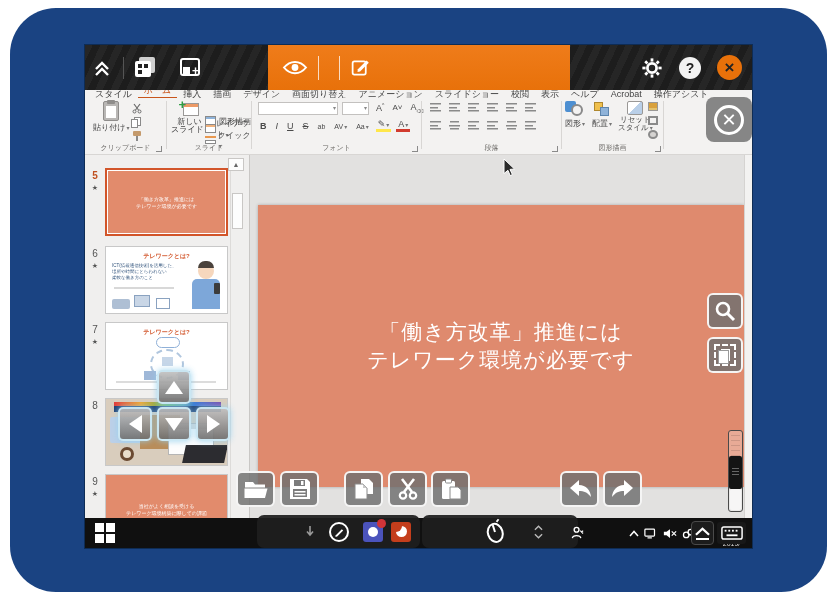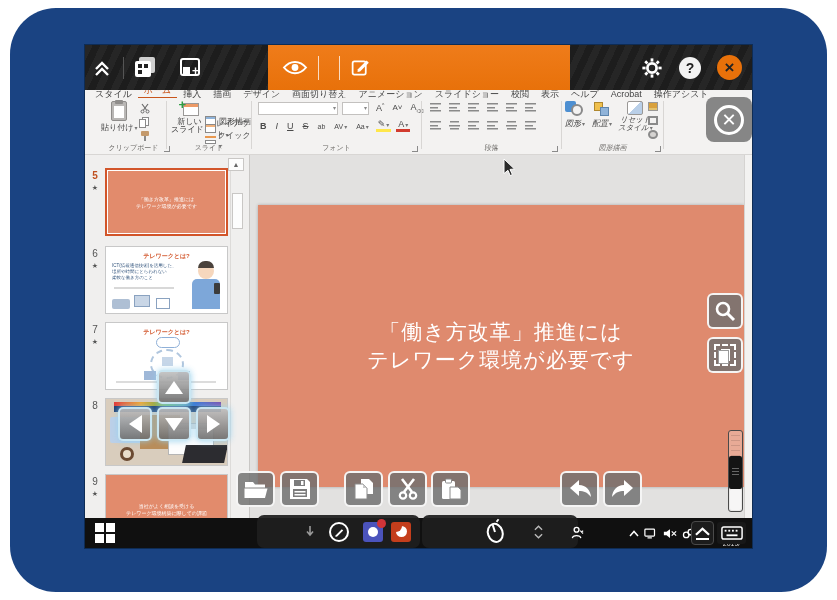--- a/index.html
+++ b/index.html
@@ -179,21 +179,21 @@
         <span class="tab">校閲</span>
         <span class="tab">表示</span>
         <span class="tab">ヘルプ</span>
         <span class="tab">Acrobat</span>
         <span class="tab">操作アシスト</span>
       </div>
     </div>
 
     <div class="ab ribbon">
 
-      <div class="ab" style="left:8px;top:0;width:81px;height:57px;text-decoration:underline;">
+      <div class="ab" style="left:0;top:0;width:81px;height:57px;text-decoration:underline;">
         <div class="bigbtn" style="left:8px;">
           <span style="width:16px;height:20px;background:#b9b7b5;border:1px solid #8f8d8b;border-radius:2px;position:relative;">
             <span class="ab" style="left:3px;top:-2px;width:8px;height:4px;background:#8f8d8b;border-radius:1px;"></span>
             <span class="ab" style="left:2px;top:4px;width:10px;height:12px;background:#fff;"></span>
           </span>
           <span class="dd">貼り付け</span>
         </div>
         <div class="smallrow" style="left:46px;top:5px;">
           <svg width="12" height="11" viewBox="0 0 24 22">
               <path d="M6 2 L15 14 M18 2 L9 14" stroke="#6b6b6b" stroke-width="2.4" fill="none"></path>
@@ -291,21 +291,21 @@
           <span class="pgicon"></span>
           <span class="pgicon"></span>
           <span class="pgicon c"></span>
           <span class="pgicon"></span>
         </div>
         <div class="rgroup-label">段落</div>
         <span class="launcher" style="right:3px;"></span>
       </div>
       <div class="rsep" style="left:476px;"></div>
 
-      <div class="ab" style="left:477px;top:0;width:101px;height:57px;font-style:italic;">
+      <div class="ab" style="left:477px;top:0;width:101px;height:57px;">
         <div class="bigbtn" style="left:3px;">
           <span style="position:relative;width:20px;height:16px;">
             <span class="ab" style="left:0;top:0;width:11px;height:11px;background:#4d8fd1;border-radius:2px;"></span>
             <span class="ab" style="left:6px;top:3px;width:12px;height:12px;border:2px solid #8a8a8a;border-radius:50%;background:#f3f2f1;"></span>
           </span>
           <span class="dd">図形</span>
         </div>
         <div class="bigbtn" style="left:30px;">
           <span style="position:relative;width:18px;height:16px;">
             <span class="ab" style="left:1px;top:1px;width:9px;height:9px;background:#f0c04d;border:1px solid #b0882e;"></span>

